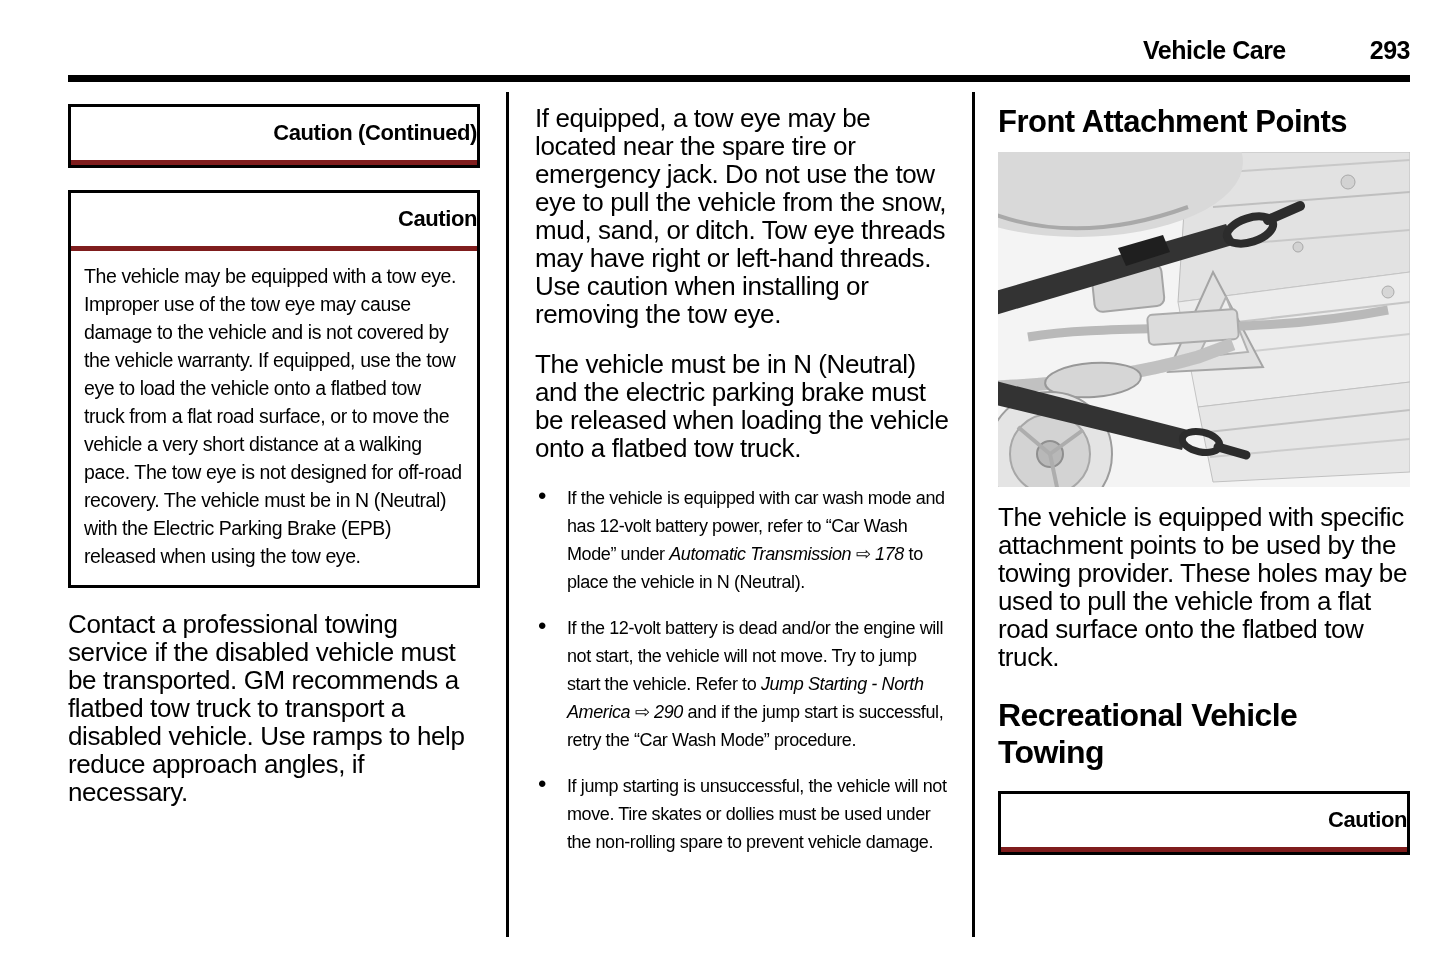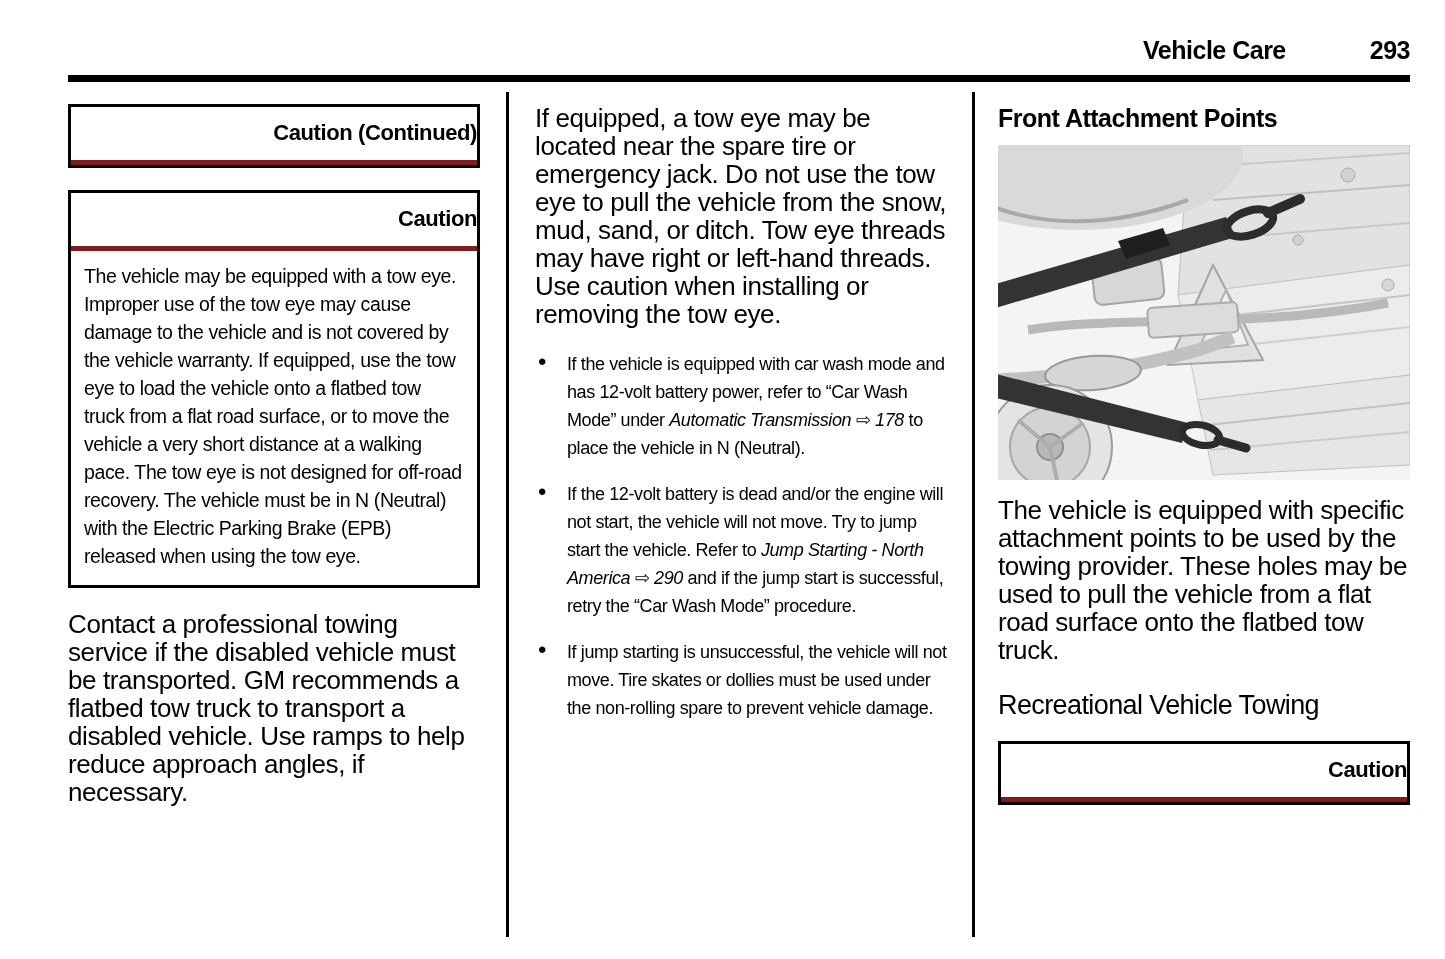--- a/index.html
+++ b/index.html
@@ -58,25 +58,25 @@
     font-size: 18px; line-height: 28px; letter-spacing: -0.4px;
   }
   ul.bullet-list li::before {
     content: "\2022";
     position: absolute; left: 3px; top: -2px;
     font-size: 24px;
   }
 
   
   .section-heading {
-    font-size: 25px; font-weight: bold; letter-spacing: -0.5px;
+    font-size: 31px; font-weight: bold; letter-spacing: -0.5px;
     margin: 0 0 12px 0;
   }
   .major-heading {
-    font-size: 27px; font-weight: normal; letter-spacing: -0.6px;
+    font-size: 32px; font-weight: bold; letter-spacing: -0.6px;
     margin: 26px 0 20px 0;
   }
   .illustration-wrap { width: 412px; height: 335px; margin-bottom: 16px; }
   .illustration-wrap svg { display: block; }
 </style>
 </head>
 <body>
 
 <div class="page">
 
@@ -99,20 +99,21 @@
         <div class="caution-body">The vehicle may be equipped with a tow eye. Improper use of the tow eye may cause damage to the vehicle and is not covered by the vehicle warranty. If equipped, use the tow eye to load the vehicle onto a flatbed tow truck from a flat road surface, or to move the vehicle a very short distance at a walking pace. The tow eye is not designed for off-road recovery. The vehicle must be in N (Neutral) with the Electric Parking Brake (EPB) released when using the tow eye.</div>
       </div>
 
       <p class="body-text">Contact a professional towing service if the disabled vehicle must be transported. GM recommends a flatbed tow truck to transport a disabled vehicle. Use ramps to help reduce approach angles, if necessary.</p>
     </div>
 
     <div class="vdiv vdiv1"></div>
 
     <div class="col col2">
       <p class="body-text">If equipped, a tow eye may be located near the spare tire or emergency jack. Do not use the tow eye to pull the vehicle from the snow, mud, sand, or ditch. Tow eye threads may have right or left-hand threads. Use caution when installing or removing the tow eye.</p>
+      <p class="body-text">The vehicle must be in N (Neutral) and the electric parking brake must be released when loading the vehicle onto a flatbed tow truck.</p>
 
       <ul class="bullet-list">
         <li><span>If the vehicle is equipped with car wash mode and has 12-volt battery power, refer to “Car Wash Mode” under </span><span class="it">Automatic Transmission</span><span class="ref-arrow">&nbsp;⇨&nbsp;</span><span class="it">178</span><span> to place the vehicle in N (Neutral).</span></li>
         <li><span>If the 12-volt battery is dead and/or the engine will not start, the vehicle will not move. Try to jump start the vehicle. Refer to </span><span class="it">Jump Starting - North America</span><span class="ref-arrow">&nbsp;⇨&nbsp;</span><span class="it">290</span><span> and if the jump start is successful, retry the “Car Wash Mode” procedure.</span></li>
         <li><span>If jump starting is unsuccessful, the vehicle will not move. Tire skates or dollies must be used under the non-rolling spare to prevent vehicle damage.</span></li>
       </ul>
     </div>
 
     <div class="vdiv vdiv2"></div>
 

